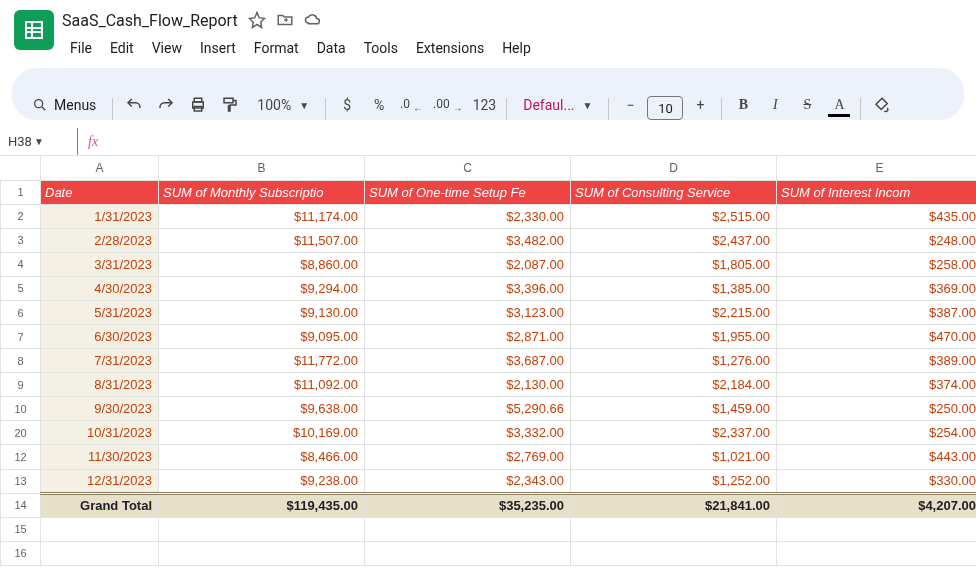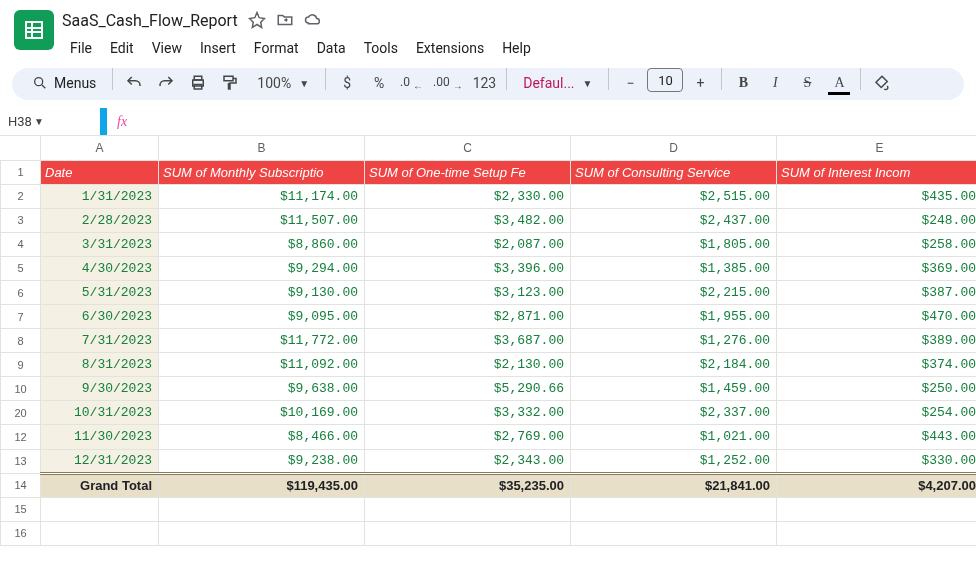--- a/index.html
+++ b/index.html
@@ -6,48 +6,48 @@
 body { font-family: "Google Sans", Roboto, Arial, sans-serif; font-size: 14px; color: #202124; background: #fff; overflow: hidden; width: 976px; height: 570px; }
 .header { padding: 6px 14px 0 14px; display: flex; align-items: flex-start; gap: 8px; }
 .logo { width: 40px; height: 40px; background: #0f9d58; border-radius: 6px; display: flex; align-items: center; justify-content: center; margin-top: 4px; }
 .logo svg { width: 24px; height: 24px; }
 .title-area { flex: 1; }
 .title-row { display: flex; align-items: center; gap: 10px; height: 28px; }
 .doc-title { font-size: 16px; color: #202124; letter-spacing: 0; }
 .title-icon { color: #5f6368; display: inline-flex; }
 .menubar { display: flex; gap: 2px; margin-top: 2px; }
 .menu-item { padding: 4px 8px; font-size: 14px; color: #202124; border-radius: 4px; cursor: pointer; }
-.toolbar { margin: 8px 12px 0 12px; background: #edf2fa; border-radius: 24px; height: 32px; display: flex; align-items: flex-start; padding: 0 10px; gap: 2px; }
+.toolbar { margin: 8px 12px 0 12px; background: #edf2fa; border-radius: 24px; height: 52px; display: flex; align-items: flex-end; padding: 0 10px; gap: 2px; }
 .tb-btn { min-width: 30px; height: 30px; display: inline-flex; align-items: center; justify-content: center; color: #444746; border-radius: 4px; cursor: pointer; font-size: 14px; padding: 0 4px; }
 .tb-sep { width: 1px; height: 22px; background: #c7c7c7; margin: 0 4px; }
 .tb-pill { display: inline-flex; align-items: center; gap: 6px; padding: 0 10px; height: 30px; border-radius: 4px; cursor: pointer; }
 .tb-search { width:16px; height:16px; }
 .tb-zoom { font-size: 14px; color: #444746; }
 .tb-font { font-size: 14px; color: #be185d; max-width: 62px; overflow: hidden; white-space: nowrap; }
 .tb-size-box { border: 1px solid #747775; border-radius: 4px; width: 36px; height: 24px; display: inline-flex; align-items: center; justify-content: center; font-size: 13px; }
 .tb-bold { font-weight: 700; font-family: Georgia, serif; }
 .tb-italic { font-style: italic; font-family: Georgia, serif; }
 .tb-strike { text-decoration: line-through; font-family: Georgia, serif; }
 .tb-colorA { position: relative; font-family: Georgia, serif; }
 .tb-colorA::after { content:""; position:absolute; left:4px; right:4px; bottom:3px; height:3px; background:#000; }
 .caret { font-size: 10px; color: #444746; margin-left: 2px; }
 .namebox-row { display: flex; align-items: center; border-bottom: 1px solid #e1e3e1; margin-top: 8px; height: 28px; }
-.namebox { width: 107px; border-right: 7px solid #0ea5e9; height: 100%; display: flex; align-items: center; padding: 0 8px; font-size: 13px; color: #3c4043; }
+.namebox { width: 78px; border-right: 1px solid #0ea5e9; height: 100%; display: flex; align-items: center; padding: 0 8px; font-size: 13px; color: #3c4043; }
 .fx { padding: 0 10px; color: #ec4899; font-style: italic; font-family: Georgia, serif; font-size: 14px; }
 .grid-wrap { display: flex; height: calc(570px - 160px); }
 .grid { border-collapse: collapse; table-layout: fixed; font-family: Arial, sans-serif; font-size: 13px; width: 100%; }
 .grid th, .grid td { border: 1px solid #e1e3e1; height: 23px; padding: 0 4px; overflow: hidden; white-space: nowrap; }
 .grid .colhdr { background: #fff; text-align: center; color: #5f6368; font-weight: 400; font-size: 12px; border-top: none; }
 .grid .rowhdr { background: #fff; text-align: center; color: #5f6368; font-weight: 400; font-size: 11px; width: 40px; }
 .grid .corner { background: #fff; width: 40px; border-top: none; border-left: none; }
 .colA { width: 118px; }
 .colB, .colC, .colD, .colE { width: 206px; }
 .hdr-row td:not(.rowhdr) { background: #ef4444; color: #fff; font-style: italic; }
 .hdr-row .cA { background: #ede6d6; color: #222; }
-.data-row td:not(.rowhdr) { text-align: right; color: #15803d; padding-right: 6px; font-family: Liberation Mono, monospace; }
+.data-row td:not(.rowhdr) { text-align: right; color: #c2410c; padding-right: 6px; }
 .data-row .cA { background: #f5f0e4; text-align: right; }
 .total-row td:not(.rowhdr) { background: #e8dfc9; font-weight: 700; text-align: right; border-top: 3px double #8a7a5c; padding-right: 6px; }
 .total-row .cA { text-align: left; padding-left: 0; }
 .empty-row td:not(.rowhdr) { background: #fff; }
 </style>
 </head>
 <body>
 
 <div class="header">
   <div class="logo">

